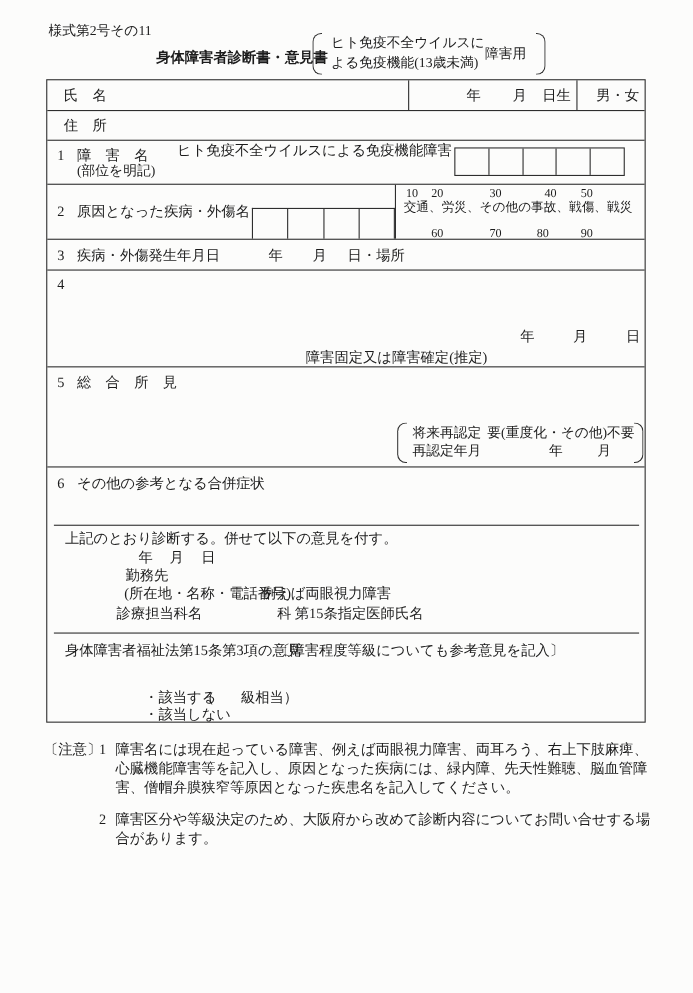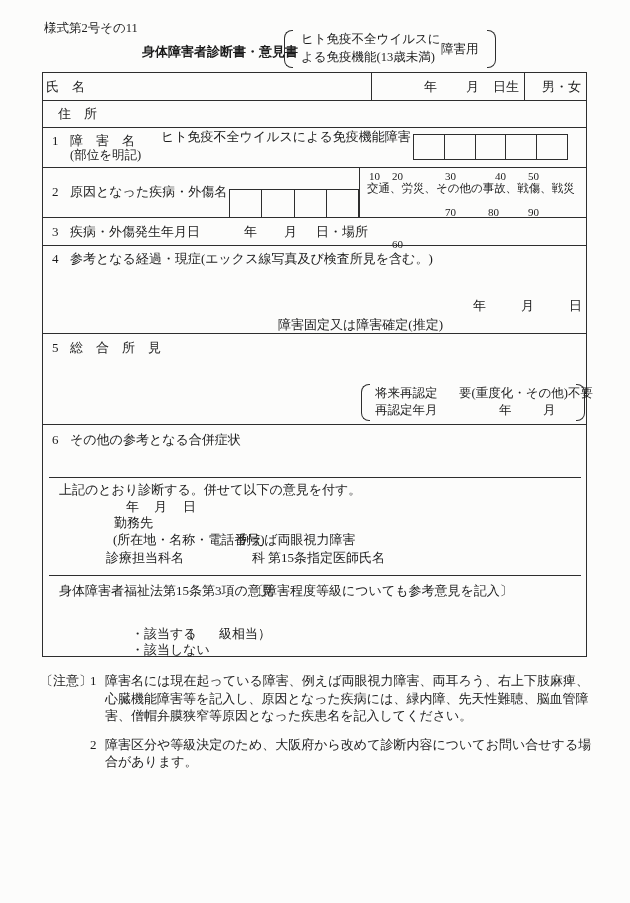--- a/index.html
+++ b/index.html
@@ -40,21 +40,21 @@
     <div class="abs t12" style="left:301px;top:33px;">ヒト免疫不全ウイルスに</div>
     <div class="abs t12" style="left:301px;top:51px;">よる免疫機能(13歳未満)</div>
     <div class="abs t12" style="left:441px;top:43px;">障害用</div>
     <div class="paren-r" style="left:487px;top:30px;height:38px;"></div>
   </div>
 
   <div class="form-table">
 
     <div class="tr" style="height:28px;">
       <div class="abs" style="left:0;top:0;bottom:0;width:328px;border-right:1px solid #2e2e2e;">
-        <span class="abs t13" style="left:3px;top:7px;">氏　名</span>
+        <span class="abs t13" style="left:15px;top:7px;">氏　名</span>
       </div>
       <div class="abs" style="left:328px;top:0;bottom:0;width:153px;border-right:1px solid #2e2e2e;">
         <span class="abs t13" style="left:53px;top:7px;">年</span>
         <span class="abs t13" style="left:95px;top:7px;">月</span>
         <span class="abs t13" style="left:122px;top:7px;">日生</span>
       </div>
       <div class="abs" style="left:481px;top:0;bottom:0;right:0;">
         <span class="abs t13" style="left:18px;top:7px;">男・女</span>
       </div>
     </div>
@@ -87,52 +87,51 @@
         <div></div>
       </div>
       <div class="vline" style="left:316px;"></div>
       <div class="abs" style="left:317px;right:0;top:0;bottom:0;text-decoration:underline;">
         <span class="abs t11" style="left:9px;top:2px;">10</span>
         <span class="abs t11" style="left:32px;top:2px;">20</span>
         <span class="abs t11" style="left:85px;top:2px;">30</span>
         <span class="abs t11" style="left:135px;top:2px;">40</span>
         <span class="abs t11" style="left:168px;top:2px;">50</span>
         <span class="abs" style="left:7px;top:13px;font-size:11.5px;white-space:nowrap;">交通、労災、その他の事故、戦傷、戦災</span>
-        <span class="abs t11" style="left:32px;top:38px;margin-top:32px;">60</span>
+        <span class="abs t11" style="left:32px;top:38px;">60</span>
         <span class="abs t11" style="left:85px;top:38px;">70</span>
         <span class="abs t11" style="left:128px;top:38px;">80</span>
         <span class="abs t11" style="left:168px;top:38px;">90</span>
       </div>
     </div>
 
     <div class="tr" style="height:28px;">
       <span class="abs t13" style="left:9px;top:7px;">3</span>
       <span class="abs t13" style="left:27px;top:7px;">疾病・外傷発生年月日</span>
       <span class="abs t13" style="left:201px;top:7px;">年</span>
       <span class="abs t13" style="left:241px;top:7px;">月</span>
       <span class="abs t13" style="left:273px;top:7px;">日・場所</span>
     </div>
 
     <div class="tr" style="height:88px;">
       <span class="abs t13" style="left:9px;top:6px;">4</span>
-      <span class="abs t13" style="left:27px;top:6px;">参考となる経過・現症(エックス線写真及び検査所見を含む。)</span>
       <span class="abs t13" style="left:430px;top:53px;">年</span>
       <span class="abs t13" style="left:478px;top:53px;">月</span>
       <span class="abs t13" style="left:526px;top:53px;">日</span>
       <span class="abs t13" style="left:235px;top:72px;">障害固定又は障害確定(推定)</span>
     </div>
 
     <div class="tr" style="height:91px;">
       <span class="abs t13" style="left:9px;top:7px;">5</span>
       <span class="abs t13" style="left:27px;top:7px;">総　合　所　見</span>
       <div class="abs" style="left:318px;top:50px;width:224px;height:37px;">
         <div class="paren-l" style="left:0;top:0;height:37px;"></div>
         <div class="paren-r" style="right:0;top:0;height:37px;"></div>
         <span class="abs t12" style="left:14px;top:3px;">将来再認定</span>
-        <span class="abs t12" style="left:82px;top:3px;margin-left:16px;">要(重度化・その他)不要</span>
+        <span class="abs t12" style="left:82px;top:3px;">要(重度化・その他)不要</span>
         <span class="abs t12" style="left:14px;top:20px;">再認定年月</span>
         <span class="abs t12" style="left:138px;top:20px;">年</span>
         <span class="abs t12" style="left:182px;top:20px;">月</span>
       </div>
     </div>
 
     <div class="tr noline" style="height:53px;">
       <span class="abs t13" style="left:9px;top:8px;">6</span>
       <span class="abs t13" style="left:27px;top:8px;">その他の参考となる合併症状</span>
     </div>

